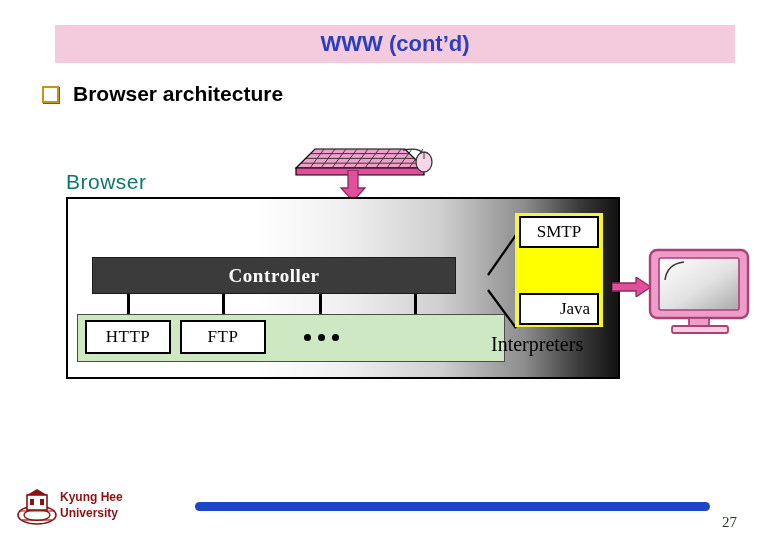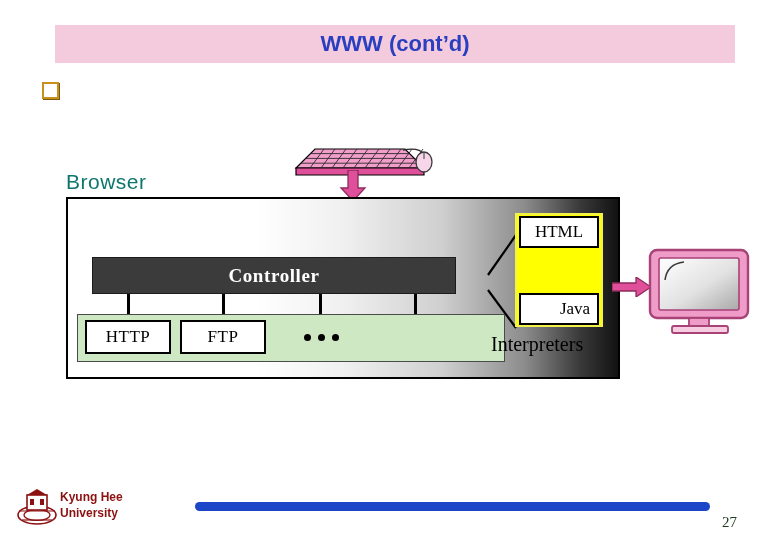--- a/index.html
+++ b/index.html
@@ -295,20 +295,21 @@
 </style>
 </head>
 <body>
 
 <div id="title-banner">
   <div id="slide-title">WWW (cont’d)</div>
 </div>
 
 <div id="bullet-row">
   <span id="bullet-marker"></span>
+  <span id="bullet-text">Browser architecture</span>
 </div>
 
 <div id="diagram">
 
   <div id="keyboard-wrap">
     <svg width="150" height="38" viewBox="0 0 150 38">
       <g stroke="#000" stroke-width="1.2">
         <polygon points="13,22 32,3 122,3 141,22" fill="#f29ecb"></polygon>
         <polygon points="13,22 141,22 141,29 13,29" fill="#e0509a"></polygon>
         <g stroke="#2a2a2a" stroke-width="0.9" fill="none">
@@ -362,21 +363,21 @@
   <div id="protocols-panel"></div>
   <div class="protocol-box" id="protocol-box-1">FTP</div>
   <div class="protocol-box" id="protocol-box-0">HTTP</div>
   <div id="ellipsis-dots">
     <span class="dot"></span>
     <span class="dot"></span>
     <span class="dot"></span>
   </div>
 
   <div id="interpreters-panel"></div>
-  <div class="interp-box" id="interp-box-0">HTML</div>
+  <div class="interp-box" id="interp-box-0">SMTP</div>
   <div class="interp-box" id="interp-box-1">Java</div>
   <div id="interpreters-caption">Interpreters</div>
 
   <div id="right-arrow">
     <svg width="40" height="20" viewBox="0 0 40 20">
       <polygon points="0,6 24,6 24,0 39,10 24,20 24,14 0,14" fill="#e0509a" stroke="#8d2a5b" stroke-width="1.3"></polygon>
     </svg>
   </div>
 
   <div id="monitor">

